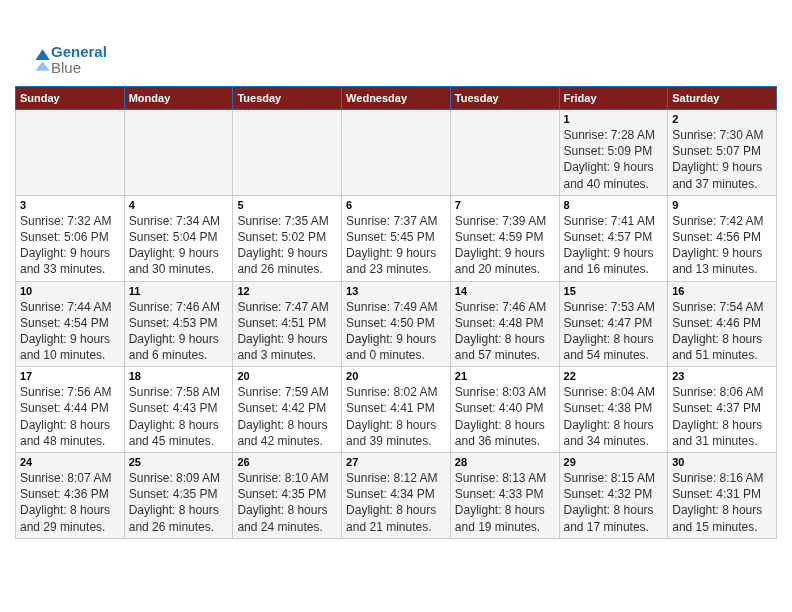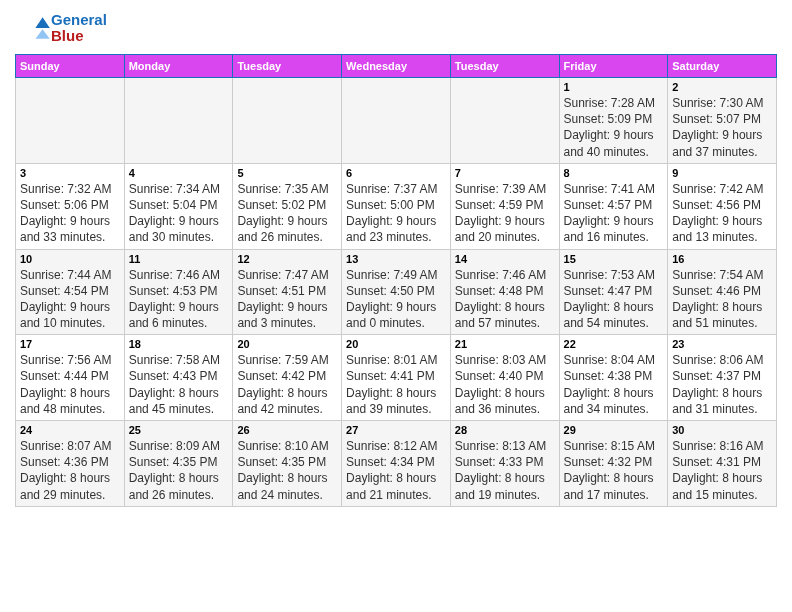--- a/index.html
+++ b/index.html
@@ -2,29 +2,29 @@
 <html><head>
   <meta charset="utf-8">
   <style>
     * { box-sizing: border-box; margin: 0; padding: 0; }
     body { font-family: Arial, sans-serif; background: #fff; width: 792px; height: 612px; overflow: hidden; }
     
     .page { width: 792px; height: 612px; padding: 10px 15px; }
     
     .header { display: flex; justify-content: space-between; align-items: flex-start; margin-bottom: 8px; }
     
-    .logo { display: flex; align-items: center; }
+    .logo { display: flex; align-items: center; margin-top: 32px; }
     
     .title-block { text-align: right; }
     .month-title { font-size: 32px; font-weight: bold; color: #333; }
     .location { font-size: 14px; color: #555; }
     
     .calendar { width: 100%; border-collapse: collapse; font-size: 9.5px; }
     
-    .calendar thead tr { background: #d946ef; }
+    .calendar thead tr { background: #7f1d1d; }
     .calendar thead th { 
       color: #fff; 
       padding: 5px 4px; 
       text-align: left; 
       font-size: 11px;
       border: 1px solid #1a6fbc;
     }
     
     .calendar tbody tr { }
     .calendar tbody td { 
@@ -48,21 +48,21 @@
 
 <div class="page">
   <div class="header">
     <div class="logo">
   <svg width="36" height="36" viewBox="0 0 60 40">
     <polygon points="46,2 58,20 34,20" fill="#1a6fbc"></polygon>
     <polygon points="46,22 58,38 34,38" fill="#4a9fec" opacity="0.6"></polygon>
   </svg>
   <div>
     <div style="font-size:15px;font-weight:bold;color:#1a6fbc;line-height:1.1;">General</div>
-    <div style="font-size:15px;font-weight:bold;color:#b91c1c;line-height:1.1;">Blue</div>
+    <div style="font-size:15px;font-weight:normal;color:#737373;line-height:1.1;">Blue</div>
   </div>
 </div>
     <div class="title-block">
       <div class="month-title"></div>
       <div class="location"></div>
     </div>
   </div>
 
   <table class="calendar">
     <thead>
@@ -111,21 +111,21 @@
           </td>
           <td>
             <div class="day-number">5</div>
             <div class="day-info">Sunrise: 7:35 AM
 Sunset: 5:02 PM
 Daylight: 9 hours and 26 minutes.</div>
           </td>
           <td>
             <div class="day-number">6</div>
             <div class="day-info">Sunrise: 7:37 AM
-Sunset: 5:00 PM
+Sunset: 5:45 PM
 Daylight: 9 hours and 23 minutes.</div>
           </td>
           <td>
             <div class="day-number">7</div>
             <div class="day-info">Sunrise: 7:39 AM
 Sunset: 4:59 PM
 Daylight: 9 hours and 20 minutes.</div>
           </td>
           <td>
             <div class="day-number">8</div>
@@ -198,21 +198,21 @@
 Daylight: 8 hours and 45 minutes.</div>
           </td>
           <td>
             <div class="day-number">20</div>
             <div class="day-info">Sunrise: 7:59 AM
 Sunset: 4:42 PM
 Daylight: 8 hours and 42 minutes.</div>
           </td>
           <td>
             <div class="day-number">20</div>
-            <div class="day-info">Sunrise: 8:01 AM
+            <div class="day-info">Sunrise: 8:02 AM
 Sunset: 4:41 PM
 Daylight: 8 hours and 39 minutes.</div>
           </td>
           <td>
             <div class="day-number">21</div>
             <div class="day-info">Sunrise: 8:03 AM
 Sunset: 4:40 PM
 Daylight: 8 hours and 36 minutes.</div>
           </td>
           <td>

